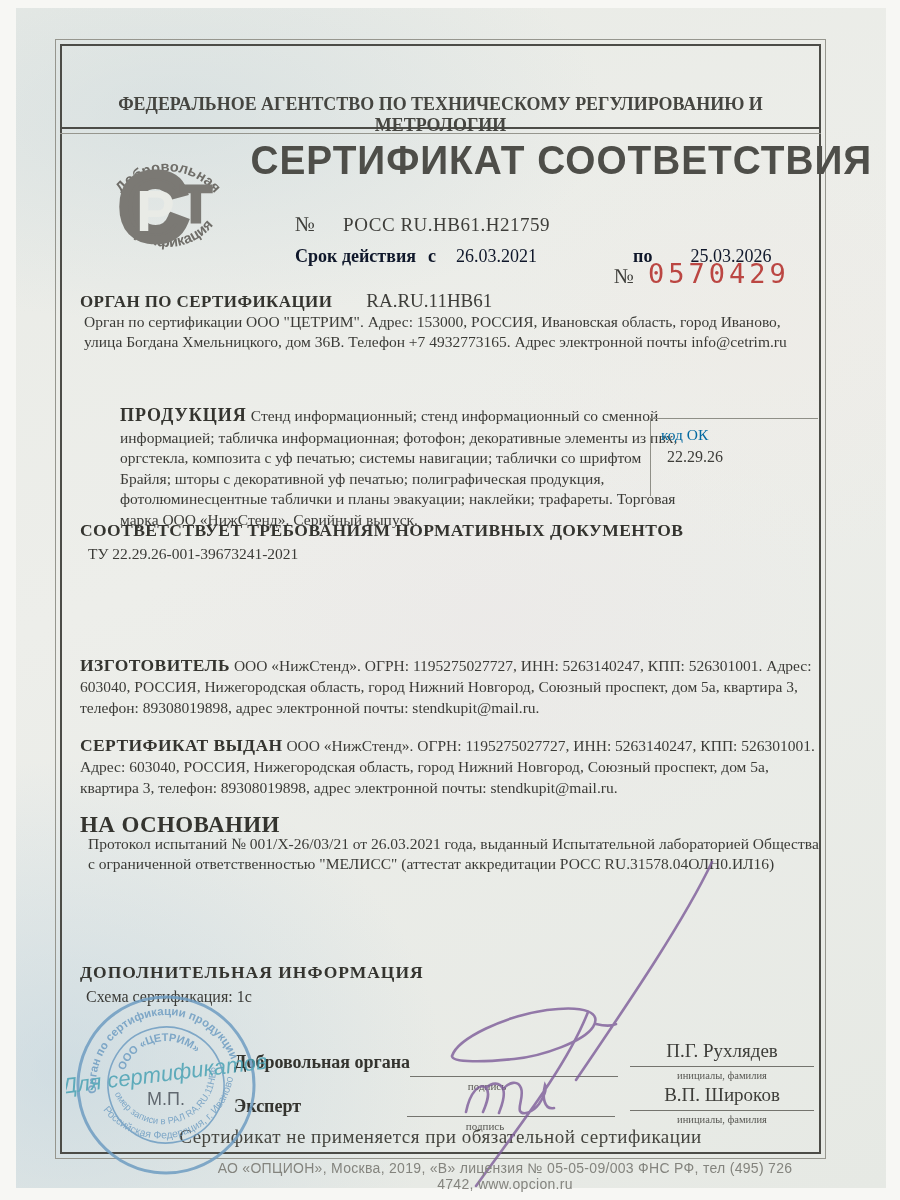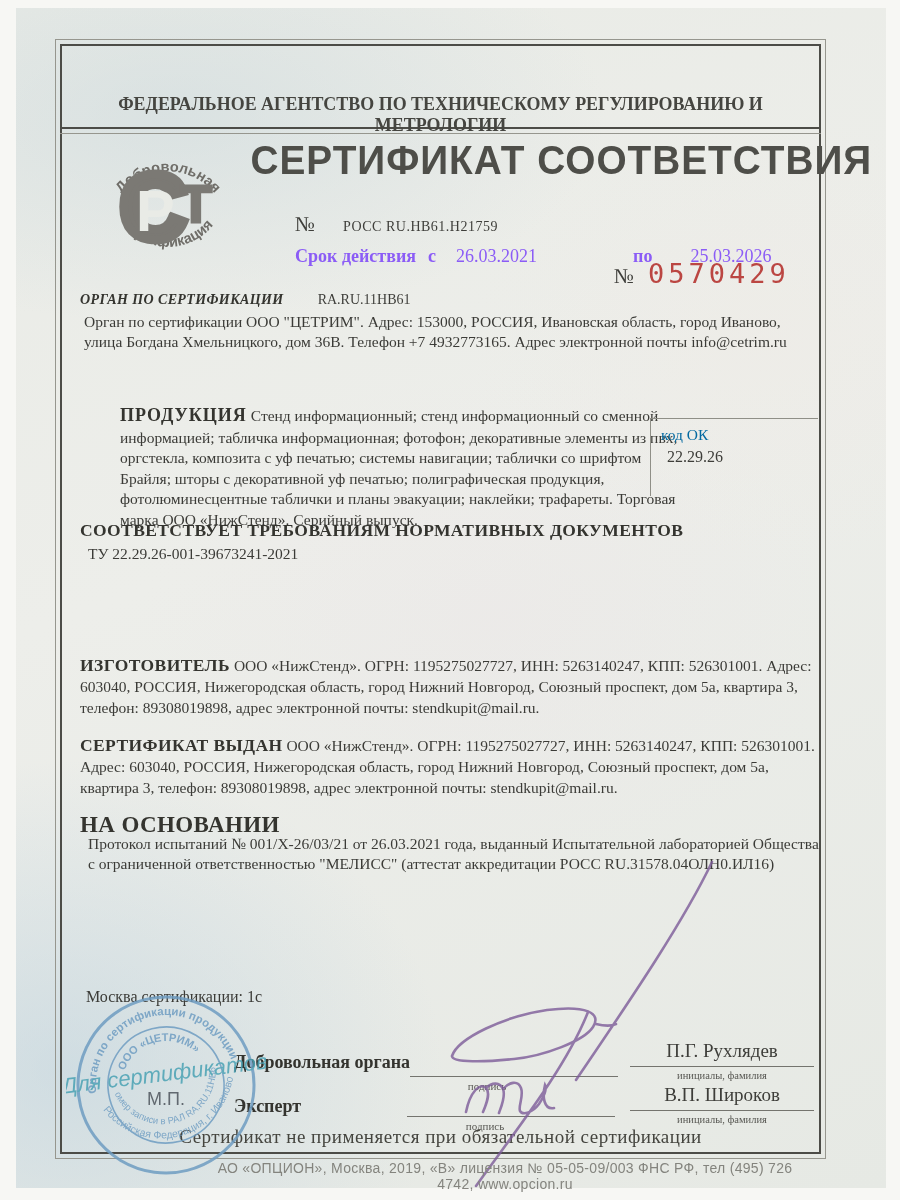--- a/index.html
+++ b/index.html
@@ -44,22 +44,22 @@
     font-weight:bold; font-size:18.5px; color:#454540; letter-spacing:0;
     transform:scaleX(.97);
   }
   .doc-title{
     position:absolute; left:180px; top:92px; width:565px; text-align:center;
     font-family:"Liberation Sans", sans-serif; font-weight:700;
     font-size:40px; letter-spacing:1px; color:#4e4e49;
     transform:scaleX(.97);
     white-space:nowrap;
   }
-  .serif18{font-size:18px; color:#8b5cf6;}
-  .serif19{font-size:14px; color:#3e3e3a;}
+  .serif18{font-size:18px; color:#0f172a;}
+  .serif19{font-size:19px; color:#3e3e3a;}
   .sec-label{
     font-weight:bold; font-size:17px; color:#34342f; letter-spacing:.4px;
   }
   .body-text{
     font-size:15.5px; line-height:1.32; color:#3b3b37;
   }
   .red-num{
     font-family:"DejaVu Sans Mono", monospace;
     font-size:27px; letter-spacing:4px; color:#bb4642;
   }
@@ -128,21 +128,21 @@
     <span class="serif18" style="font-weight:600; margin-left:92px;">по</span>
     <span class="serif18" style="margin-left:34px;">25.03.2026</span>
   </div>
 
   <div class="abs" style="left:552px; top:212px; white-space:nowrap;">
     <span class="serif19" style="font-size:21px;">№</span>
     <span class="red-num" style="margin-left:10px;">0570429</span>
   </div>
 
   <div class="abs" style="left:18px; top:244px;">
-    <span class="sec-label" style="font-size:14px;font-style:italic;">ОРГАН ПО СЕРТИФИКАЦИИ</span>
+    <span class="sec-label" style="font-size:17px;">ОРГАН ПО СЕРТИФИКАЦИИ</span>
     <span class="serif19" style="margin-left:30px;">RA.RU.11НВ61</span>
   </div>
   <div class="abs body-text" style="left:22px; top:266px; width:730px;">Орган по сертификации ООО "ЦЕТРИМ". Адрес: 153000, РОССИЯ, Ивановская область, город Иваново, улица Богдана Хмельницкого, дом 36В. Телефон +7 4932773165. Адрес электронной почты info@cetrim.ru</div>
 
   <div class="abs body-text" style="left:18px; top:358px; width:570px;margin-left:40px;">
     <span class="sec-label" style="font-size:18px; letter-spacing:1px;">ПРОДУКЦИЯ</span>
     <span>Стенд информационный; стенд информационный со сменной информацией; табличка информационная; фотофон; декоративные элементы из пвх, оргстекла, композита с уф печатью; системы навигации; таблички со шрифтом Брайля; шторы с декоративной уф печатью; полиграфическая продукция, фотолюминесцентные таблички и планы эвакуации; наклейки; трафареты. Торговая марка ООО «НижСтенд». Серийный выпуск.</span>
   </div>
 
   <div class="code-box" style="left:588px; top:372px; width:157px; height:70px;">
@@ -160,21 +160,22 @@
   </div>
 
   <div class="abs body-text" style="left:18px; top:688px; width:740px;">
     <span class="sec-label" style="font-size:17.5px;">СЕРТИФИКАТ ВЫДАН</span>
     <span>ООО «НижСтенд». ОГРН: 1195275027727, ИНН: 5263140247, КПП: 526301001. Адрес: 603040, РОССИЯ, Нижегородская область, город Нижний Новгород, Союзный проспект, дом 5а, квартира 3, телефон: 89308019898, адрес электронной почты: stendkupit@mail.ru.</span>
   </div>
 
   <div class="abs sec-label" style="left:18px; top:766px; font-size:23px;">НА ОСНОВАНИИ</div>
   <div class="abs body-text" style="left:26px; top:788px; width:732px;">Протокол испытаний № 001/Х-26/03/21 от 26.03.2021 года, выданный Испытательной лабораторией Общества с ограниченной ответственностью "МЕЛИСС" (аттестат аккредитации РОСС RU.31578.04ОЛН0.ИЛ16)</div>
 
-  <div class="abs body-text" style="left:24px; top:940px; font-size:16px;">Москва сертификации: 1с</div>
+  <div class="abs sec-label" style="left:18px; top:916px; font-size:17.5px; letter-spacing:1px;">ДОПОЛНИТЕЛЬНАЯ ИНФОРМАЦИЯ</div>
+  <div class="abs body-text" style="left:24px; top:940px; font-size:16px;">Схема сертификация: 1с</div>
 
   <div class="abs sig-label" style="left:172px; top:1006px;">Добровольная органа</div>
   <div class="sig-line" style="left:348px; top:1030px; width:208px;"></div>
   <div class="sig-cap" style="left:370px; top:1034px; width:110px;">подпись</div>
   <div class="name-text" style="left:568px; top:994px; width:184px;">П.Г. Рухлядев</div>
   <div class="sig-line" style="left:568px; top:1020px; width:184px;"></div>
   <div class="sig-cap" style="left:568px; top:1024px; width:184px; font-size:10.5px;">инициалы, фамилия</div>
 
   <div class="abs sig-label" style="left:172px; top:1050px;">Эксперт</div>
   <div class="sig-line" style="left:345px; top:1070px; width:208px;"></div>

